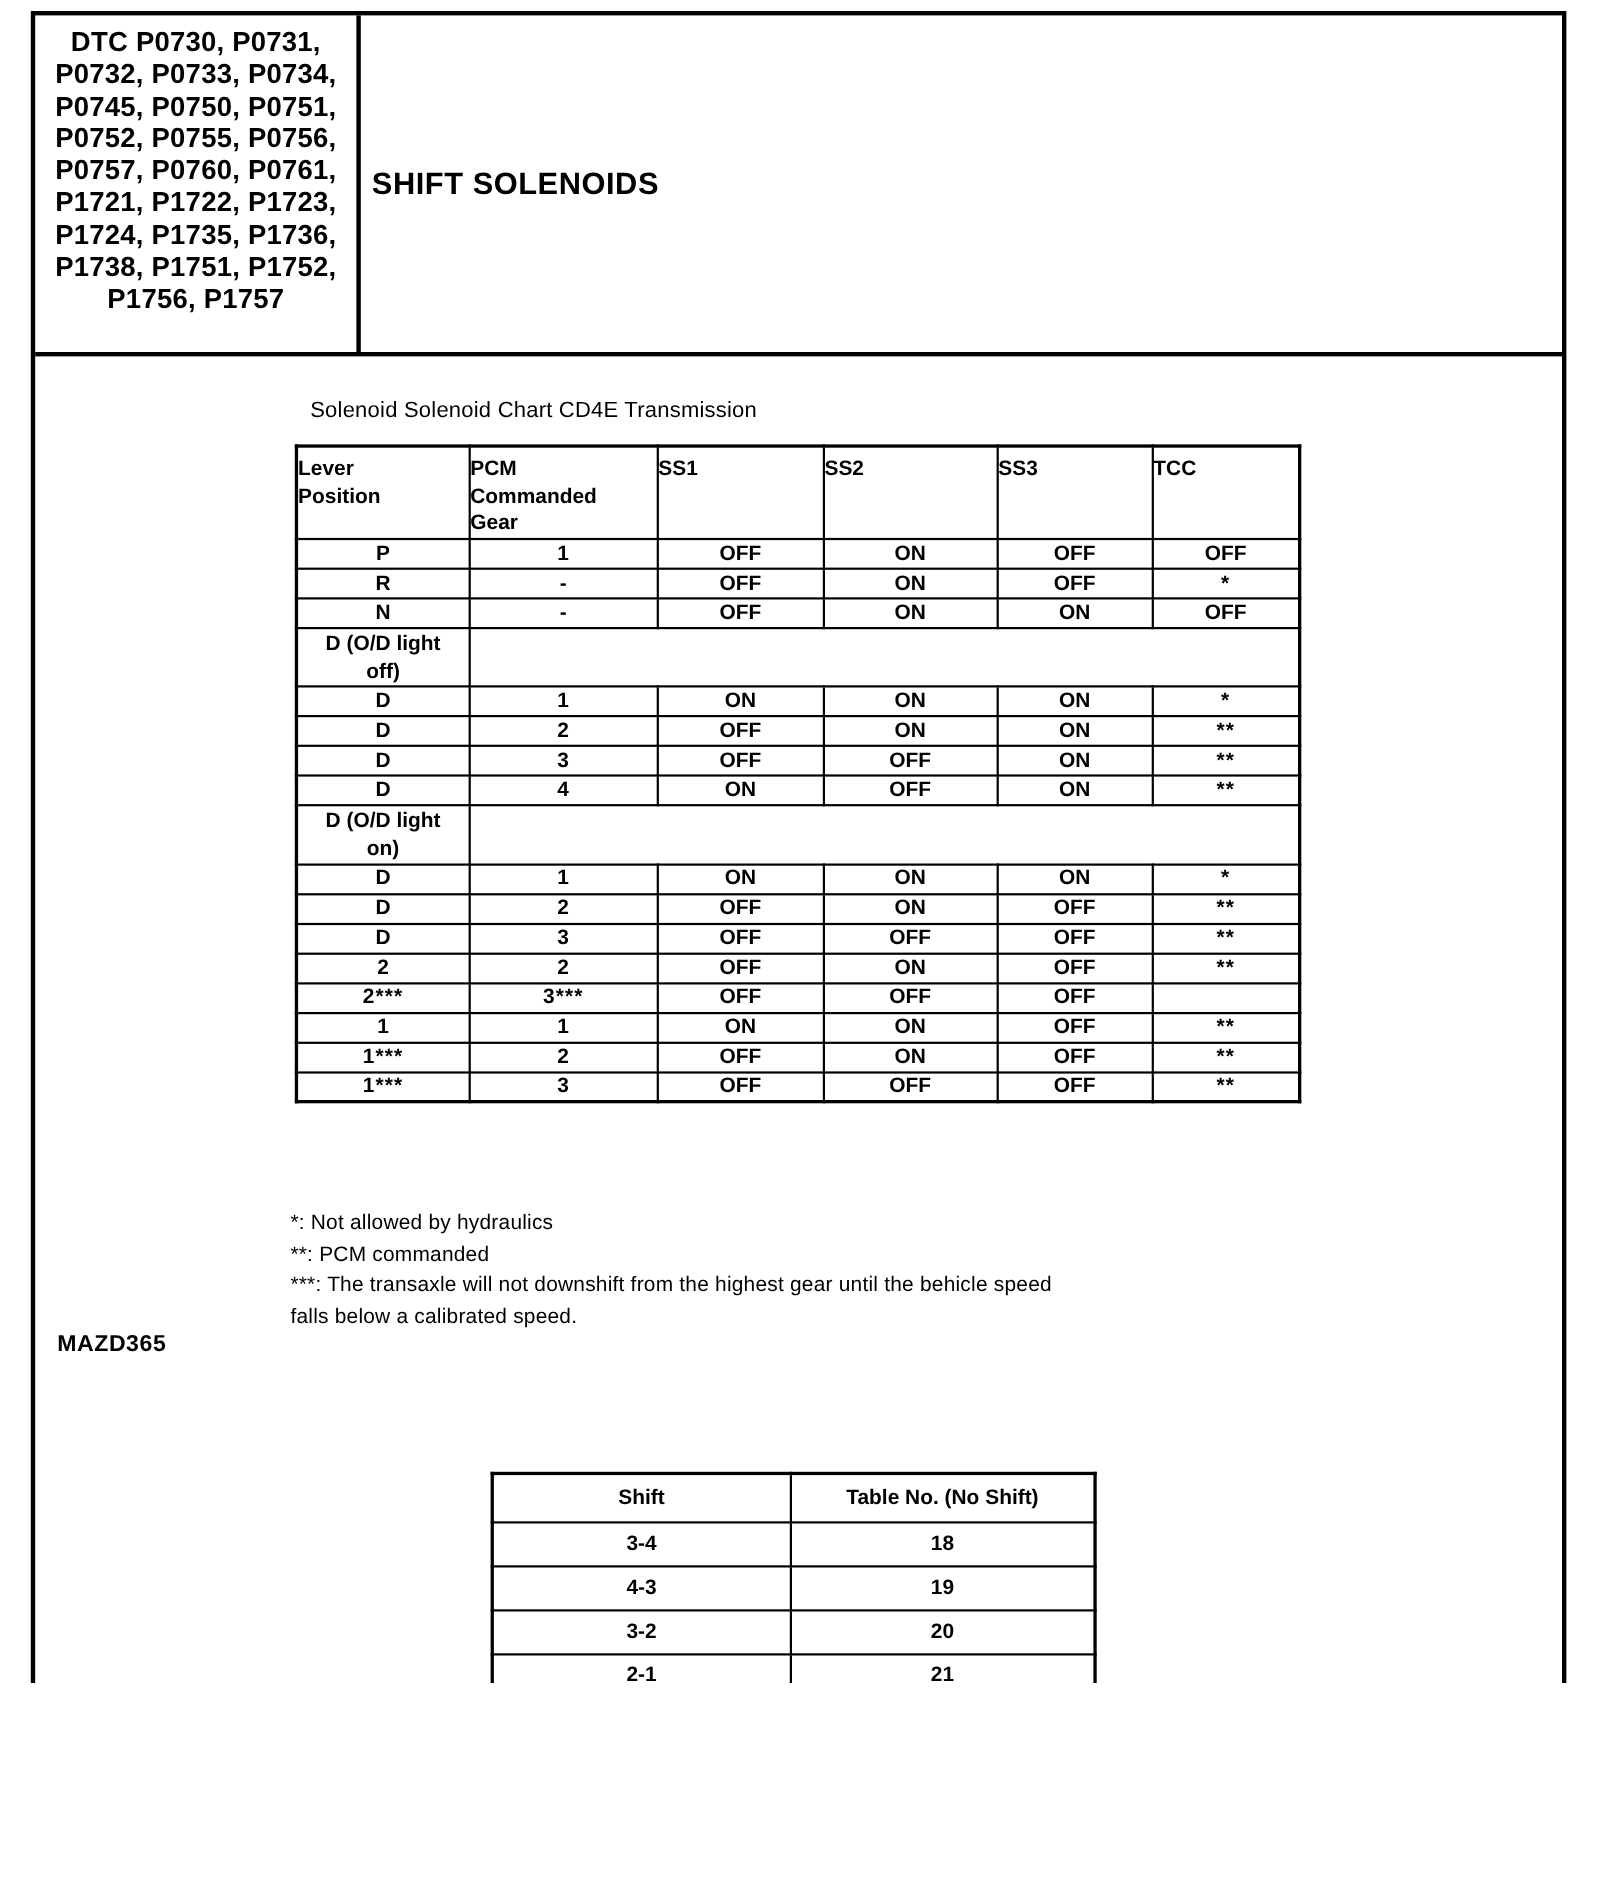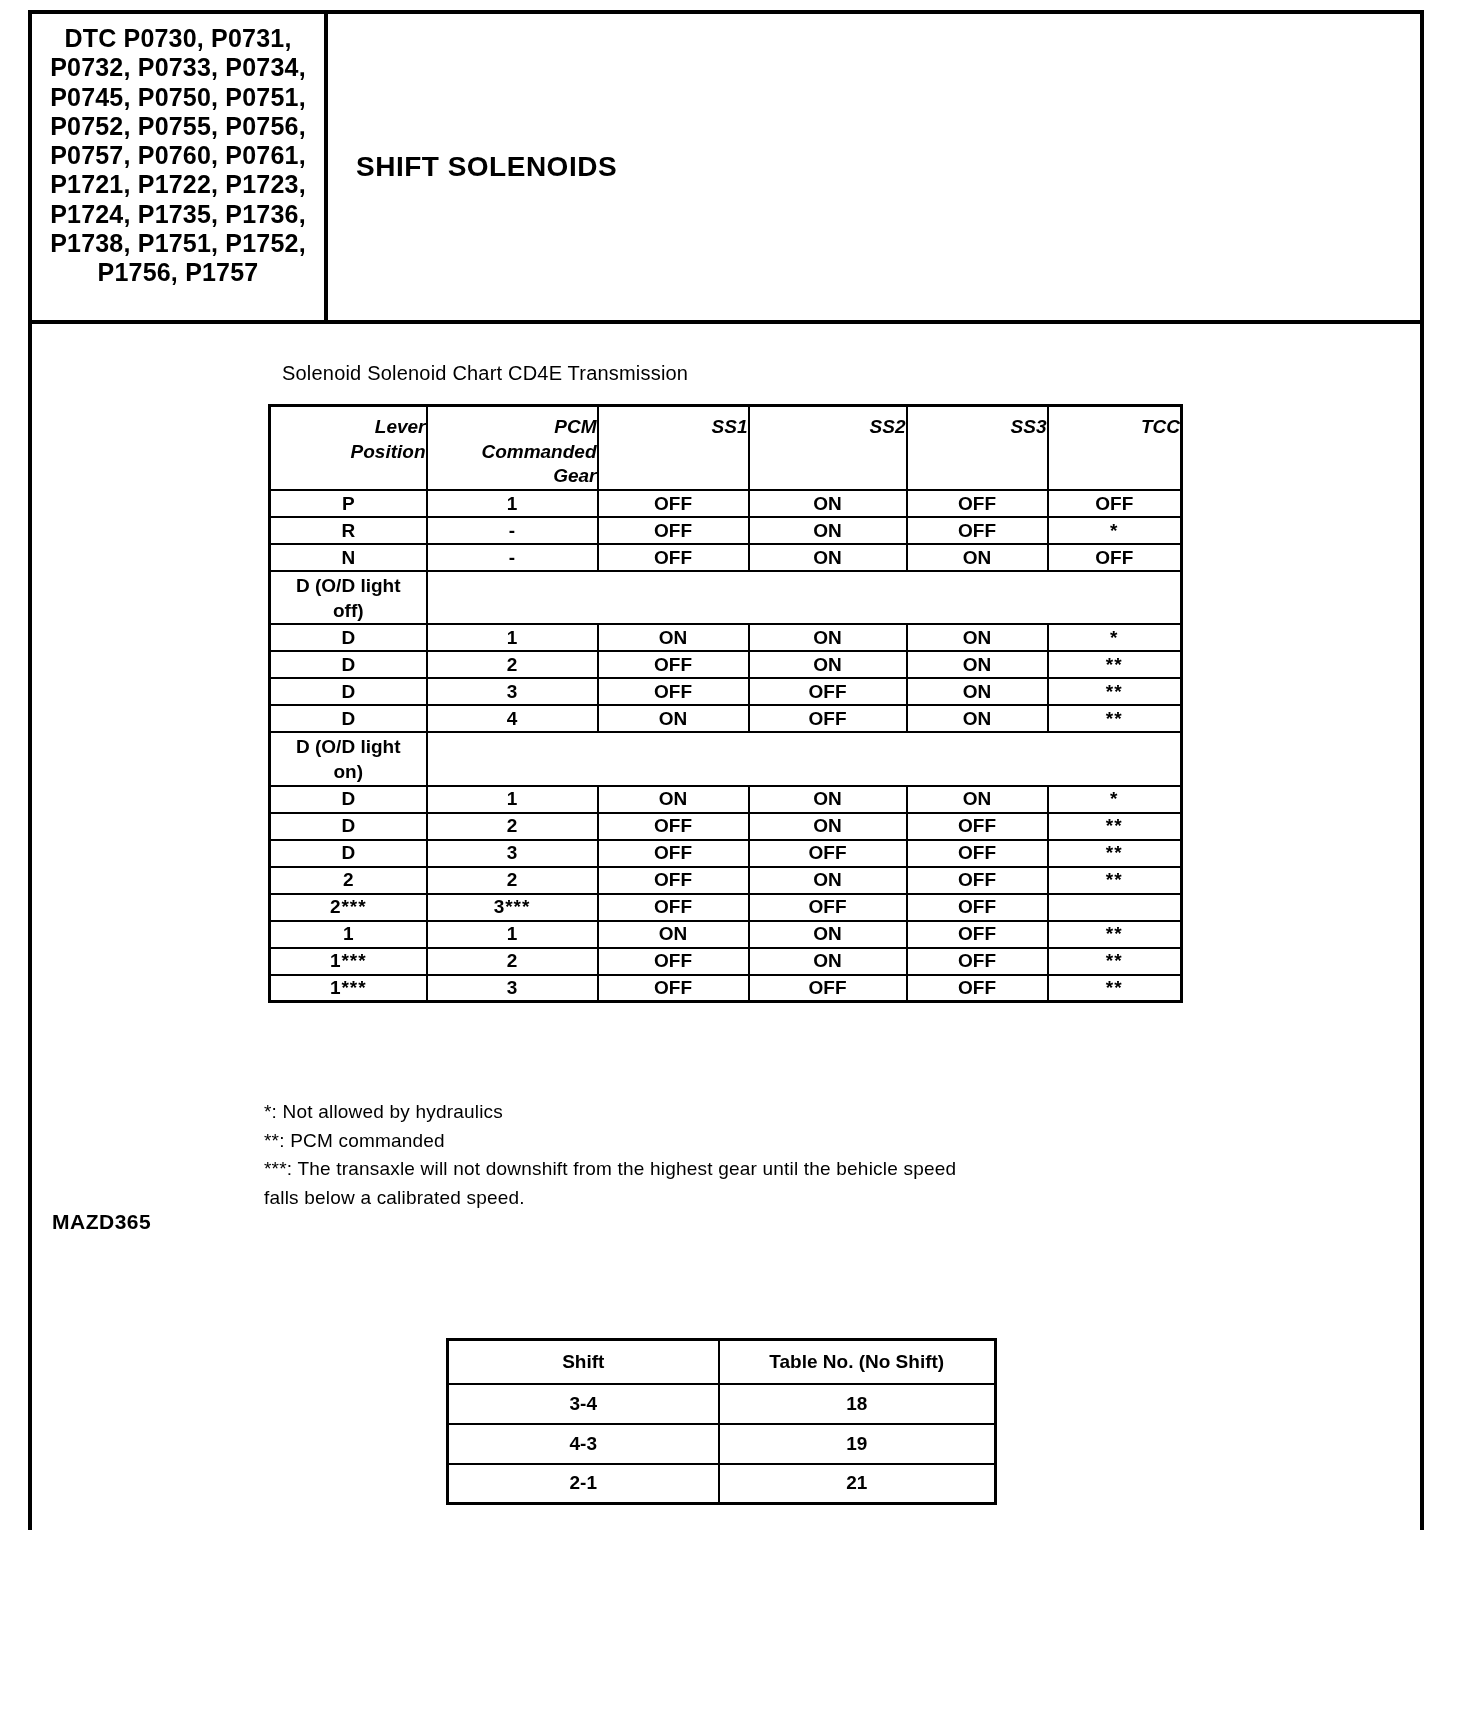--- a/index.html
+++ b/index.html
@@ -34,21 +34,21 @@
     font-weight: 700;
     line-height: 1.17;
     text-align: center;
     white-space: pre-line;
     letter-spacing: 0.2px;
   }
   .header-title-cell {
     flex: 1;
     display: flex;
     align-items: center;
-    padding-left: 28px;
+    padding-left: 10px;
     font-size: 28px;
     font-weight: 700;
     letter-spacing: 0.5px;
   }
   .content { position: absolute; left: 0; top: 314px; right: 0; bottom: 0; }
 
   .chart-title {
     position: absolute;
     left: 250px; top: 34px;
     font-size: 20px;
@@ -64,25 +64,24 @@
     width: 912px;
     border: 3px solid #000;
     font-size: 19px;
     font-weight: 700;
   }
   .solenoid-table th, .solenoid-table td { border: 2px solid #000; }
   .solenoid-table th {
     height: 82px;
     vertical-align: top;
     padding-top: 8px;
-    text-align: right;
+    text-align: left;
     font-weight: 700;
     white-space: pre-line;
     line-height: 1.3;
-    font-style: italic;
   }
   .solenoid-table td.data-cell {
     height: 27px;
     text-align: center;
     vertical-align: middle;
   }
   .solenoid-table tr.section-row td.section-label {
     height: 52px;
     text-align: center;
     vertical-align: top;
@@ -329,20 +328,24 @@
             </tr>
             <tr>
               <td>3-4</td>
               <td>18</td>
             </tr>
             <tr>
               <td>4-3</td>
               <td>19</td>
             </tr>
             <tr>
+              <td>3-2</td>
+              <td>20</td>
+            </tr>
+            <tr>
               <td>2-1</td>
               <td>21</td>
             </tr>
           </tbody>
       </table>
 
       <div class="label-mazd385">MAZD385</div>
 
     </div>
   </div>

